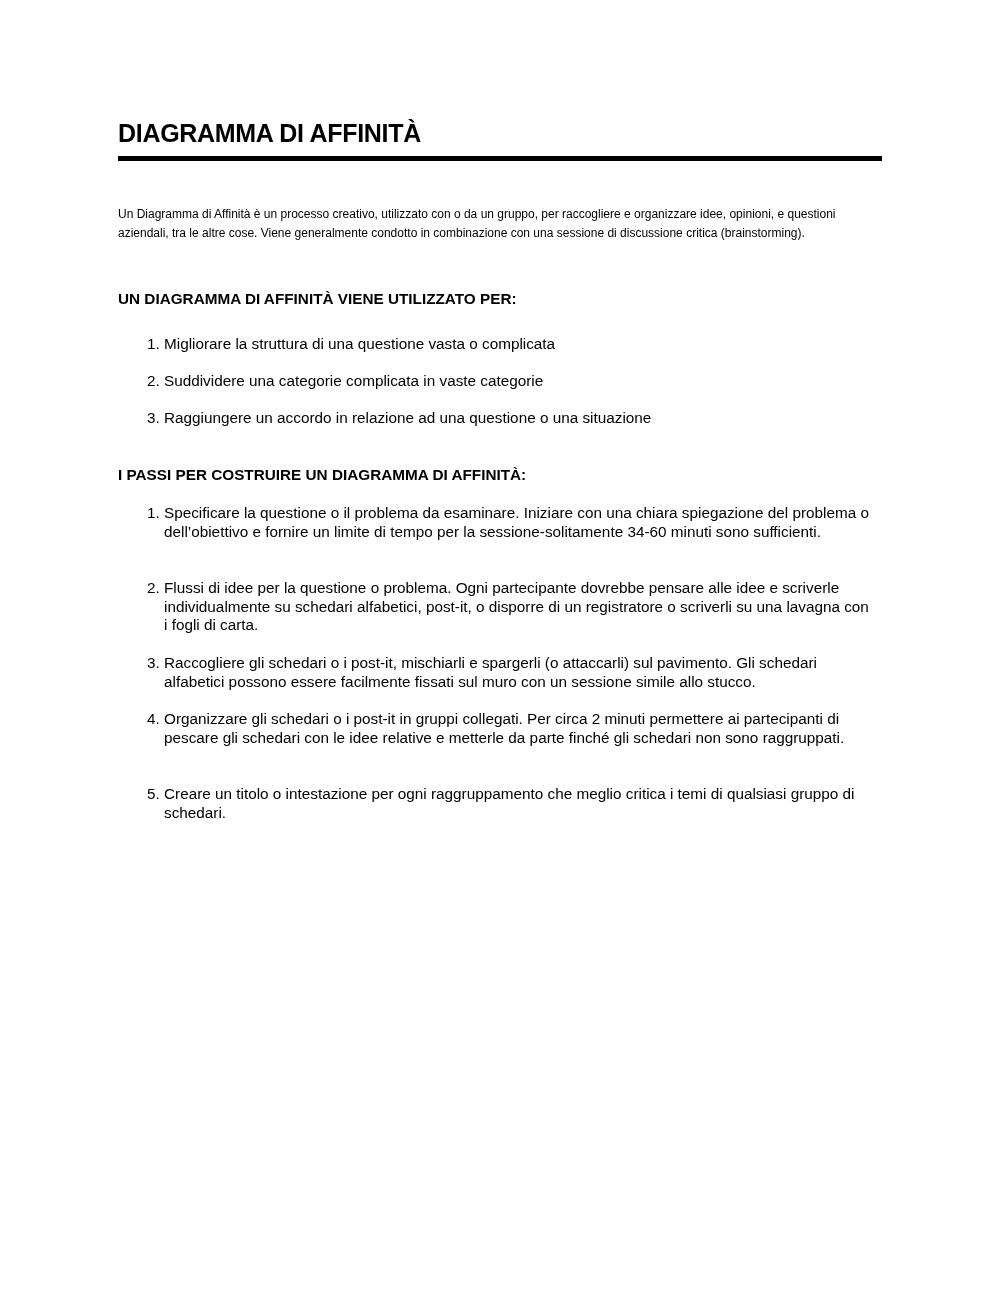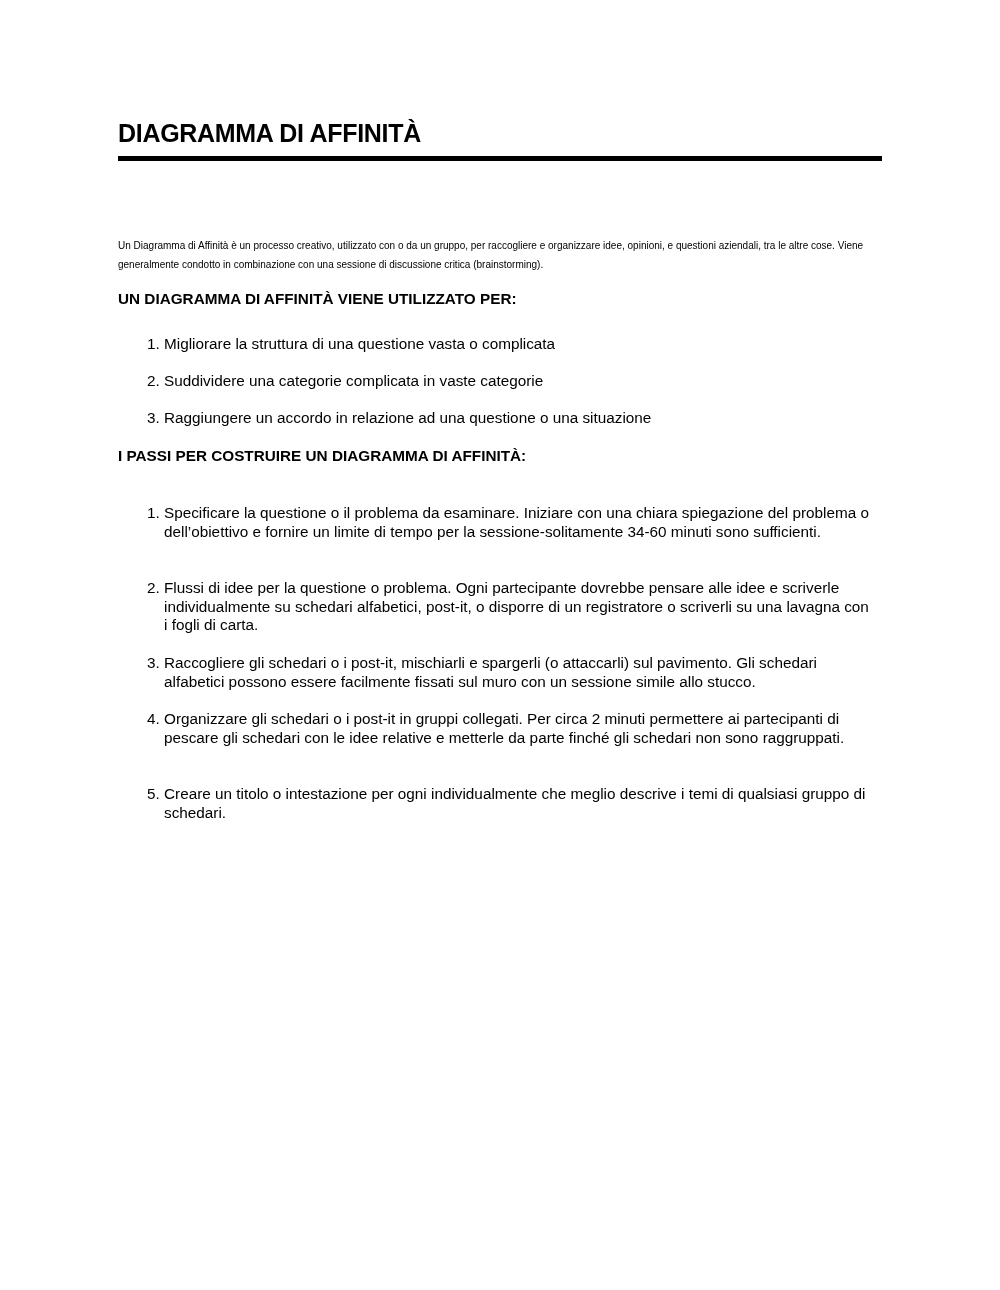--- a/index.html
+++ b/index.html
@@ -2,24 +2,24 @@
 <html><head>
   <meta charset="utf-8">
   <style>
     html, body { margin: 0; padding: 0; background: #ffffff; }
     body { width: 1000px; height: 1290px; position: relative; overflow: hidden;
            font-family: "Liberation Sans", sans-serif; color: #000; }
     .page { position: absolute; left: 118px; top: 0; width: 764px; }
     .title { position: absolute; top: 118px; left: 0; width: 764px; text-align: left;
              font-weight: bold; font-size: 25px; letter-spacing: -0.3px; line-height: 30px; }
     .rule { position: absolute; top: 156px; left: 0; width: 764px; height: 5px; background: #000; }
-    .intro { position: absolute; top: 205px; left: 0; width: 764px; font-size: 10px; line-height: 18.5px; margin-top: 32px; }
+    .intro { position: absolute; top: 205px; left: 0; width: 764px; font-size: 12px; line-height: 18.5px; }
     .h2 { position: absolute; left: 0; font-weight: bold; font-size: 15.3px; line-height: 18px; }
     .h2.a { top: 290px; }
-    .h2.b { top: 447px; }
+    .h2.b { top: 466px; }
     .item { position: absolute; left: 29px; width: 735px; font-size: 15.3px; line-height: 18.5px; }
     .item .num { position: absolute; left: 0; top: 0; width: 25px; }
     .item .txt { display: block; margin-left: 17px; width: 706px; }
   </style>
 </head>
 <body>
 
 <div class="page">
   <div class="title">DIAGRAMMA DI AFFINITÀ</div>
   <div class="rule"></div>
@@ -54,15 +54,15 @@
   <div class="item" style="top:654px;">
     <span class="num">3.</span>
     <span class="txt">Raccogliere gli schedari o i post-it, mischiarli e spargerli (o attaccarli) sul pavimento. Gli schedari alfabetici possono essere facilmente fissati sul muro con un sessione simile allo stucco.</span>
   </div>
   <div class="item" style="top:710px;">
     <span class="num">4.</span>
     <span class="txt">Organizzare gli schedari o i post-it in gruppi collegati. Per circa 2 minuti permettere ai partecipanti di pescare gli schedari con le idee relative e metterle da parte finché gli schedari non sono raggruppati.</span>
   </div>
   <div class="item" style="top:785px;">
     <span class="num">5.</span>
-    <span class="txt">Creare un titolo o intestazione per ogni individualmente che meglio descrive i temi di qualsiasi gruppo di schedari.</span>
+    <span class="txt">Creare un titolo o intestazione per ogni raggruppamento che meglio critica i temi di qualsiasi gruppo di schedari.</span>
   </div>
 </div>
 
 </body></html>

